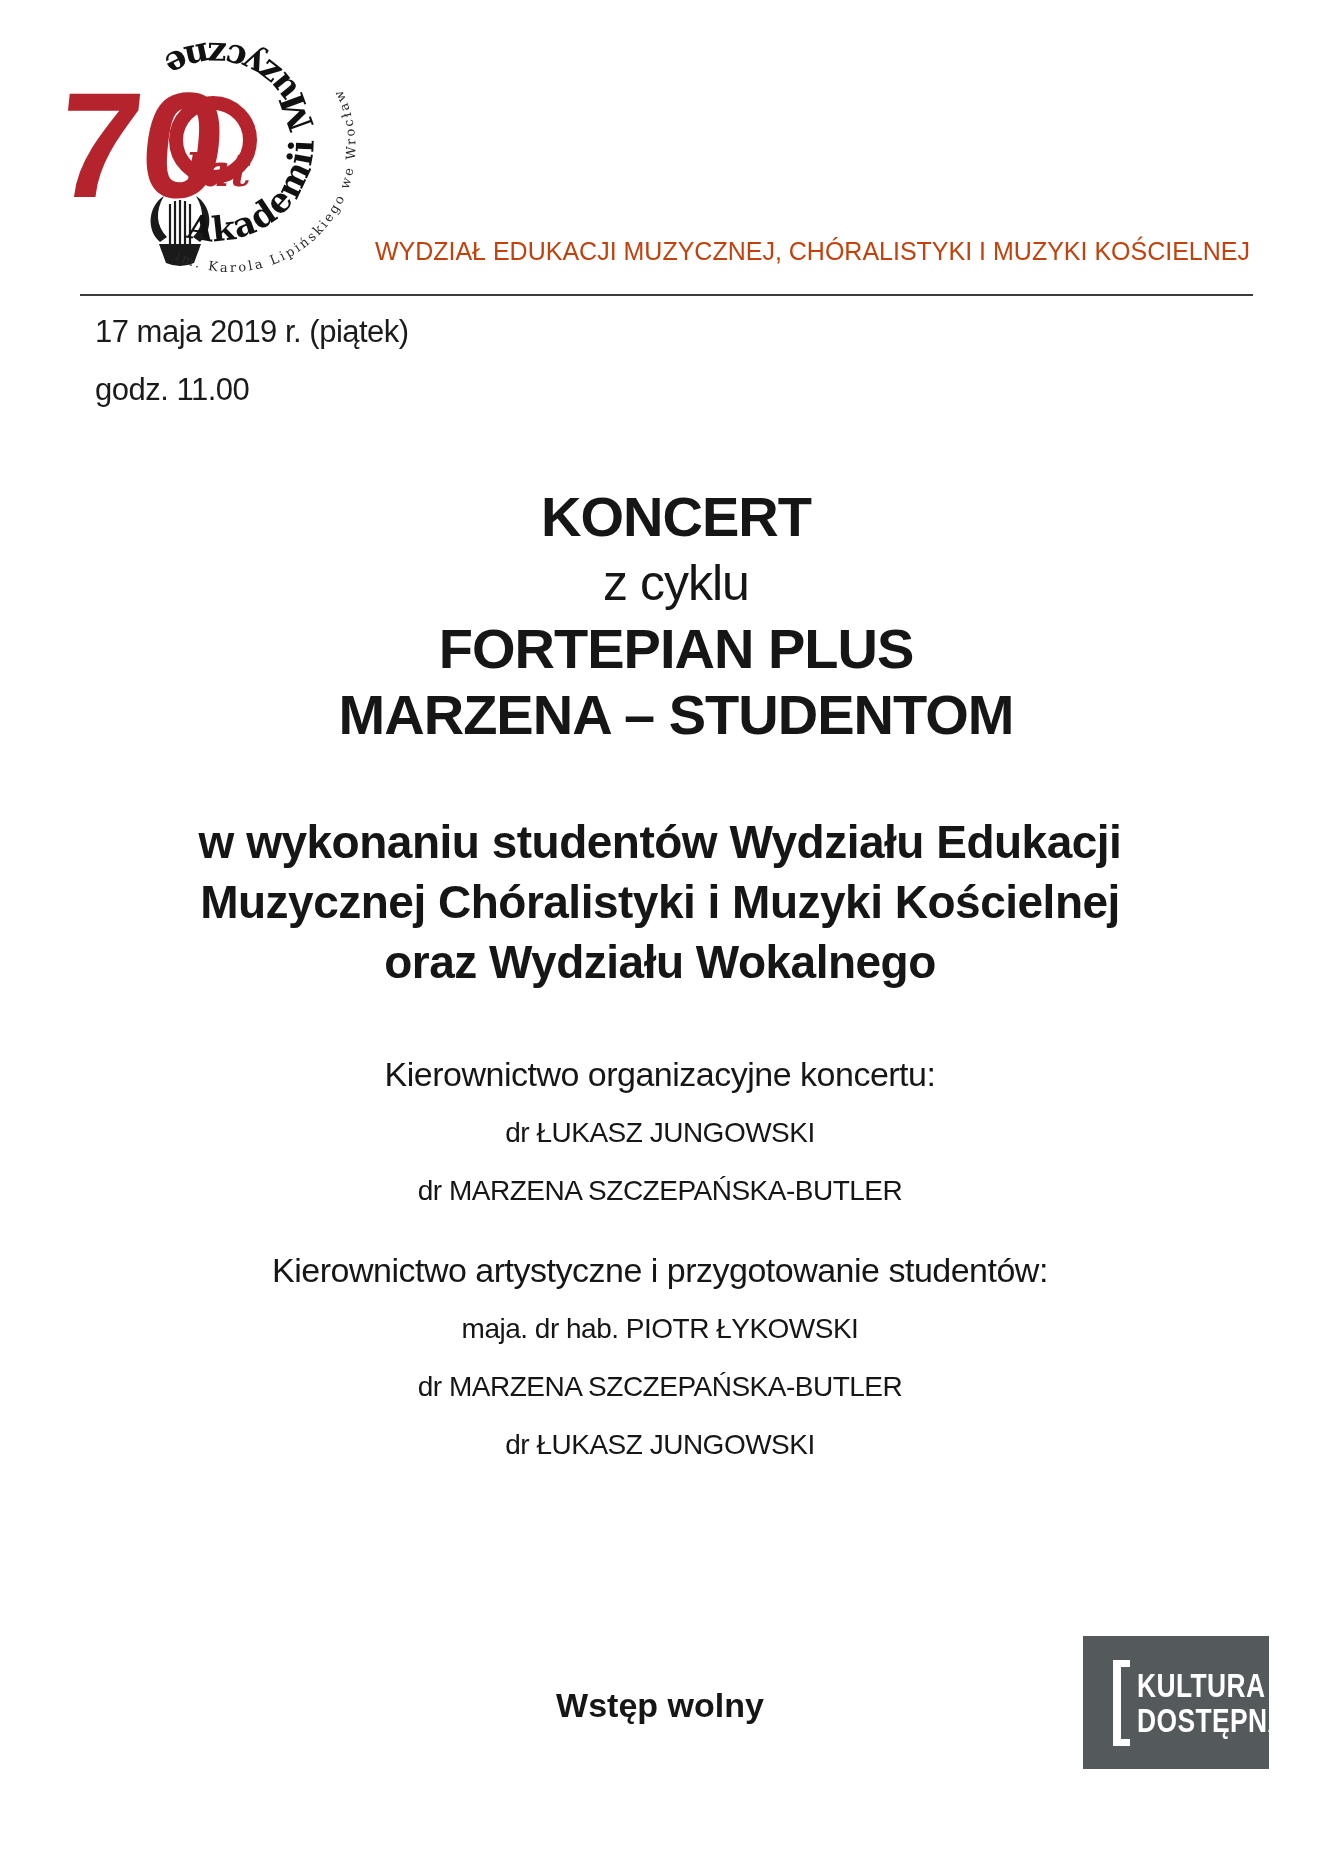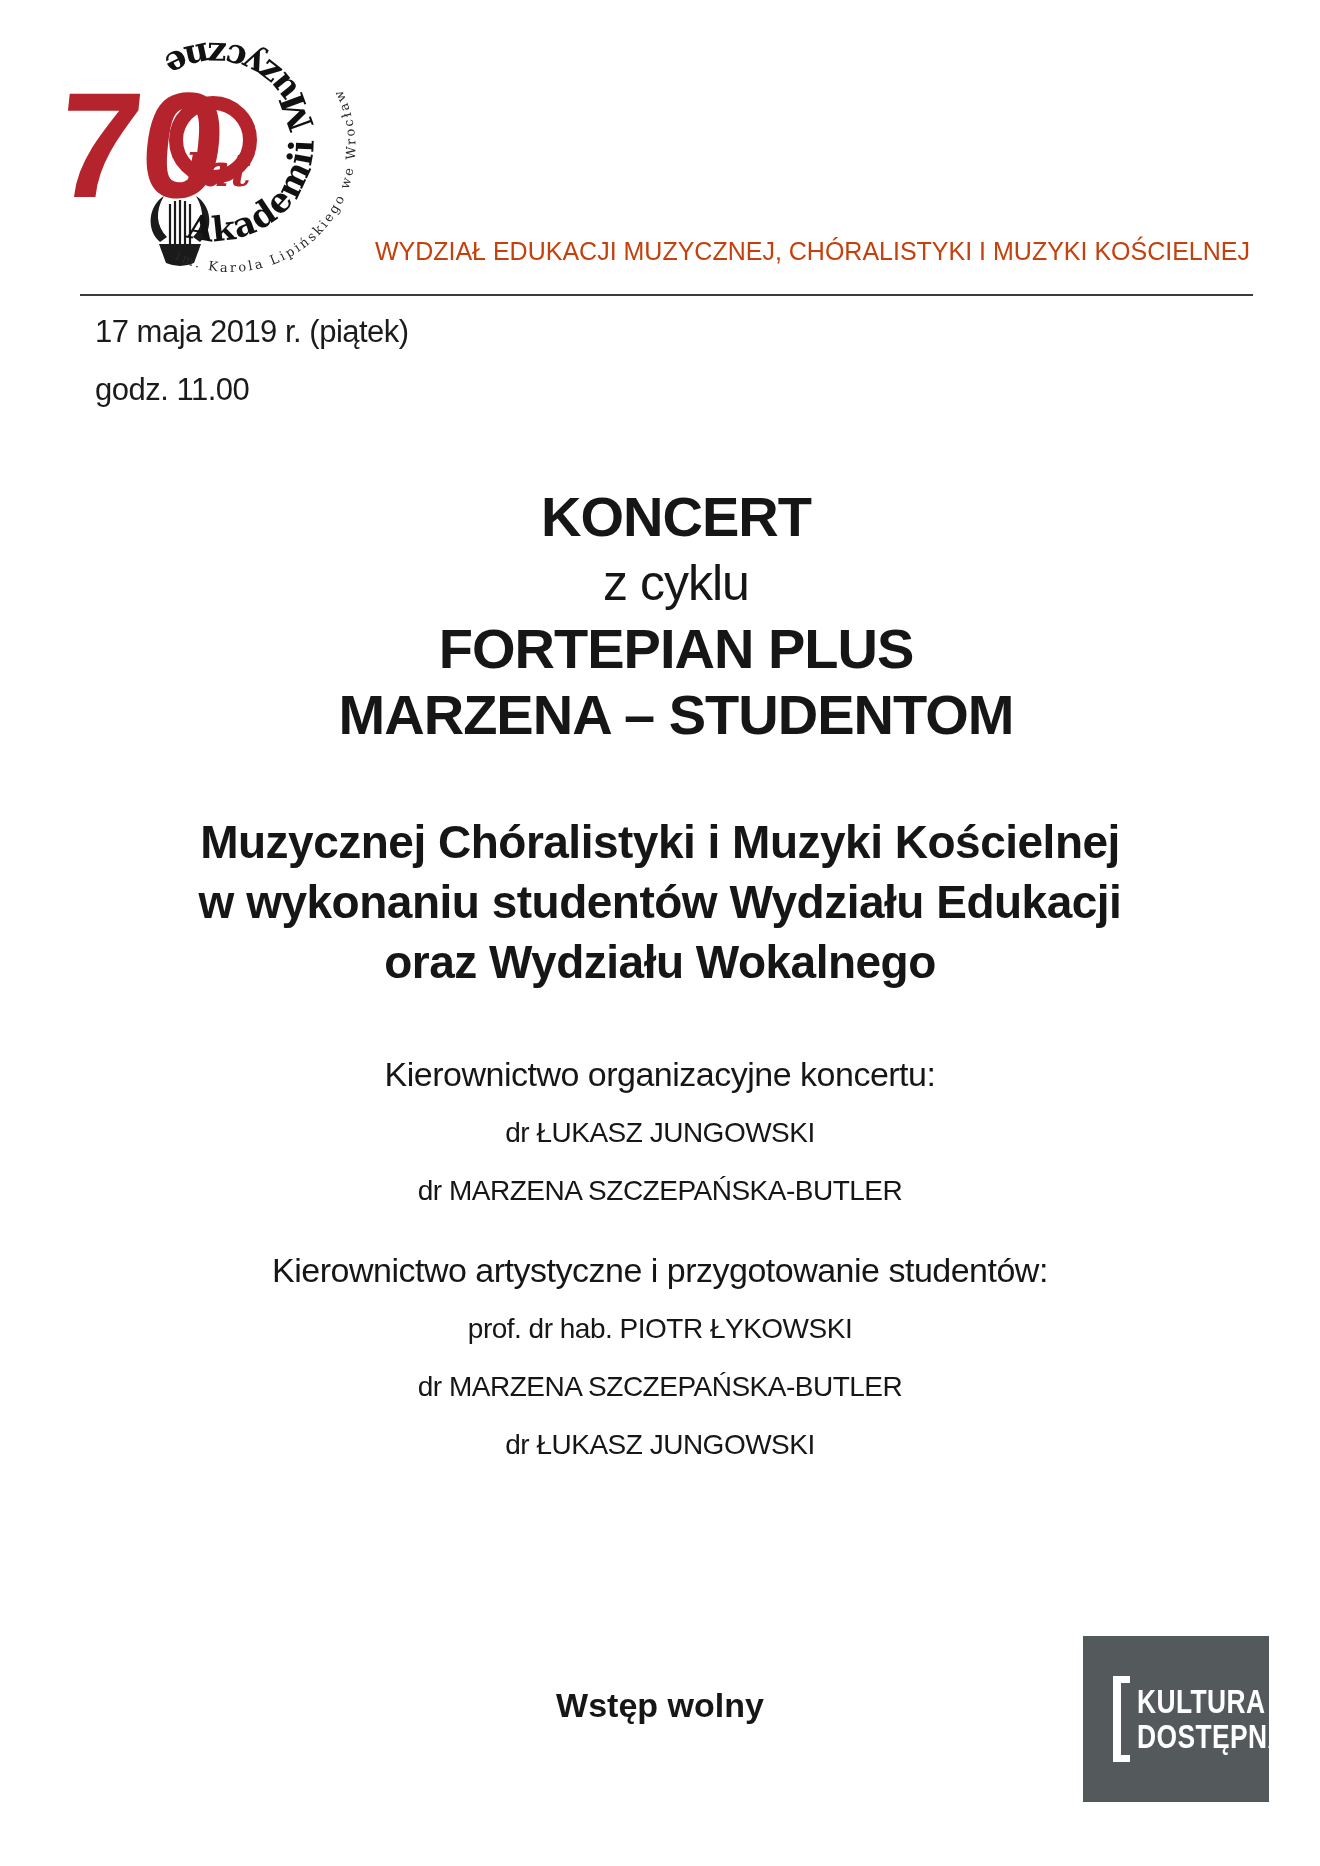--- a/index.html
+++ b/index.html
@@ -131,21 +131,21 @@
     font-size: 34px;
     font-weight: bold;
     color: #161616;
   }
 
   .partner-box {
     position: absolute;
     left: 1083px;
     top: 1636px;
     width: 186px;
-    height: 166px;
+    height: 133px;
     background: #54595c;
     display: flex;
     align-items: center;
     box-sizing: border-box;
     padding-left: 30px;
   }
   .partner-bracket {
     width: 17px;
     height: 86px;
     box-sizing: border-box;
@@ -214,34 +214,34 @@
   </div>
 
   <div class="title-block">
     <div class="title-bold">KONCERT</div>
     <div class="title-regular">z cyklu</div>
     <div class="title-bold">FORTEPIAN PLUS</div>
     <div class="title-bold">MARZENA – STUDENTOM</div>
   </div>
 
   <div class="performers">
+    <div>w wykonaniu studentów Wydziału Edukacji</div>
     <div>Muzycznej Chóralistyki i Muzyki Kościelnej</div>
-    <div>w wykonaniu studentów Wydziału Edukacji</div>
     <div>oraz Wydziału Wokalnego</div>
   </div>
 
   <div class="section section-org">
     <div class="section-heading">Kierownictwo organizacyjne koncertu:</div>
     <div class="section-name">dr ŁUKASZ JUNGOWSKI</div>
     <div class="section-name">dr MARZENA SZCZEPAŃSKA-BUTLER</div>
   </div>
 
   <div class="section section-art">
     <div class="section-heading">Kierownictwo artystyczne i przygotowanie studentów:</div>
-    <div class="section-name">prof. dr hab. PIOTR ŁYKOWSKI</div>
+    <div class="section-name">maja. dr hab. PIOTR ŁYKOWSKI</div>
     <div class="section-name">dr MARZENA SZCZEPAŃSKA-BUTLER</div>
     <div class="section-name">dr ŁUKASZ JUNGOWSKI</div>
   </div>
 
   <div class="admission">Wstęp wolny</div>
 
   <div class="partner-box">
     <div class="partner-bracket"></div>
     <div class="partner-text">
       <div>KULTURA</div>

